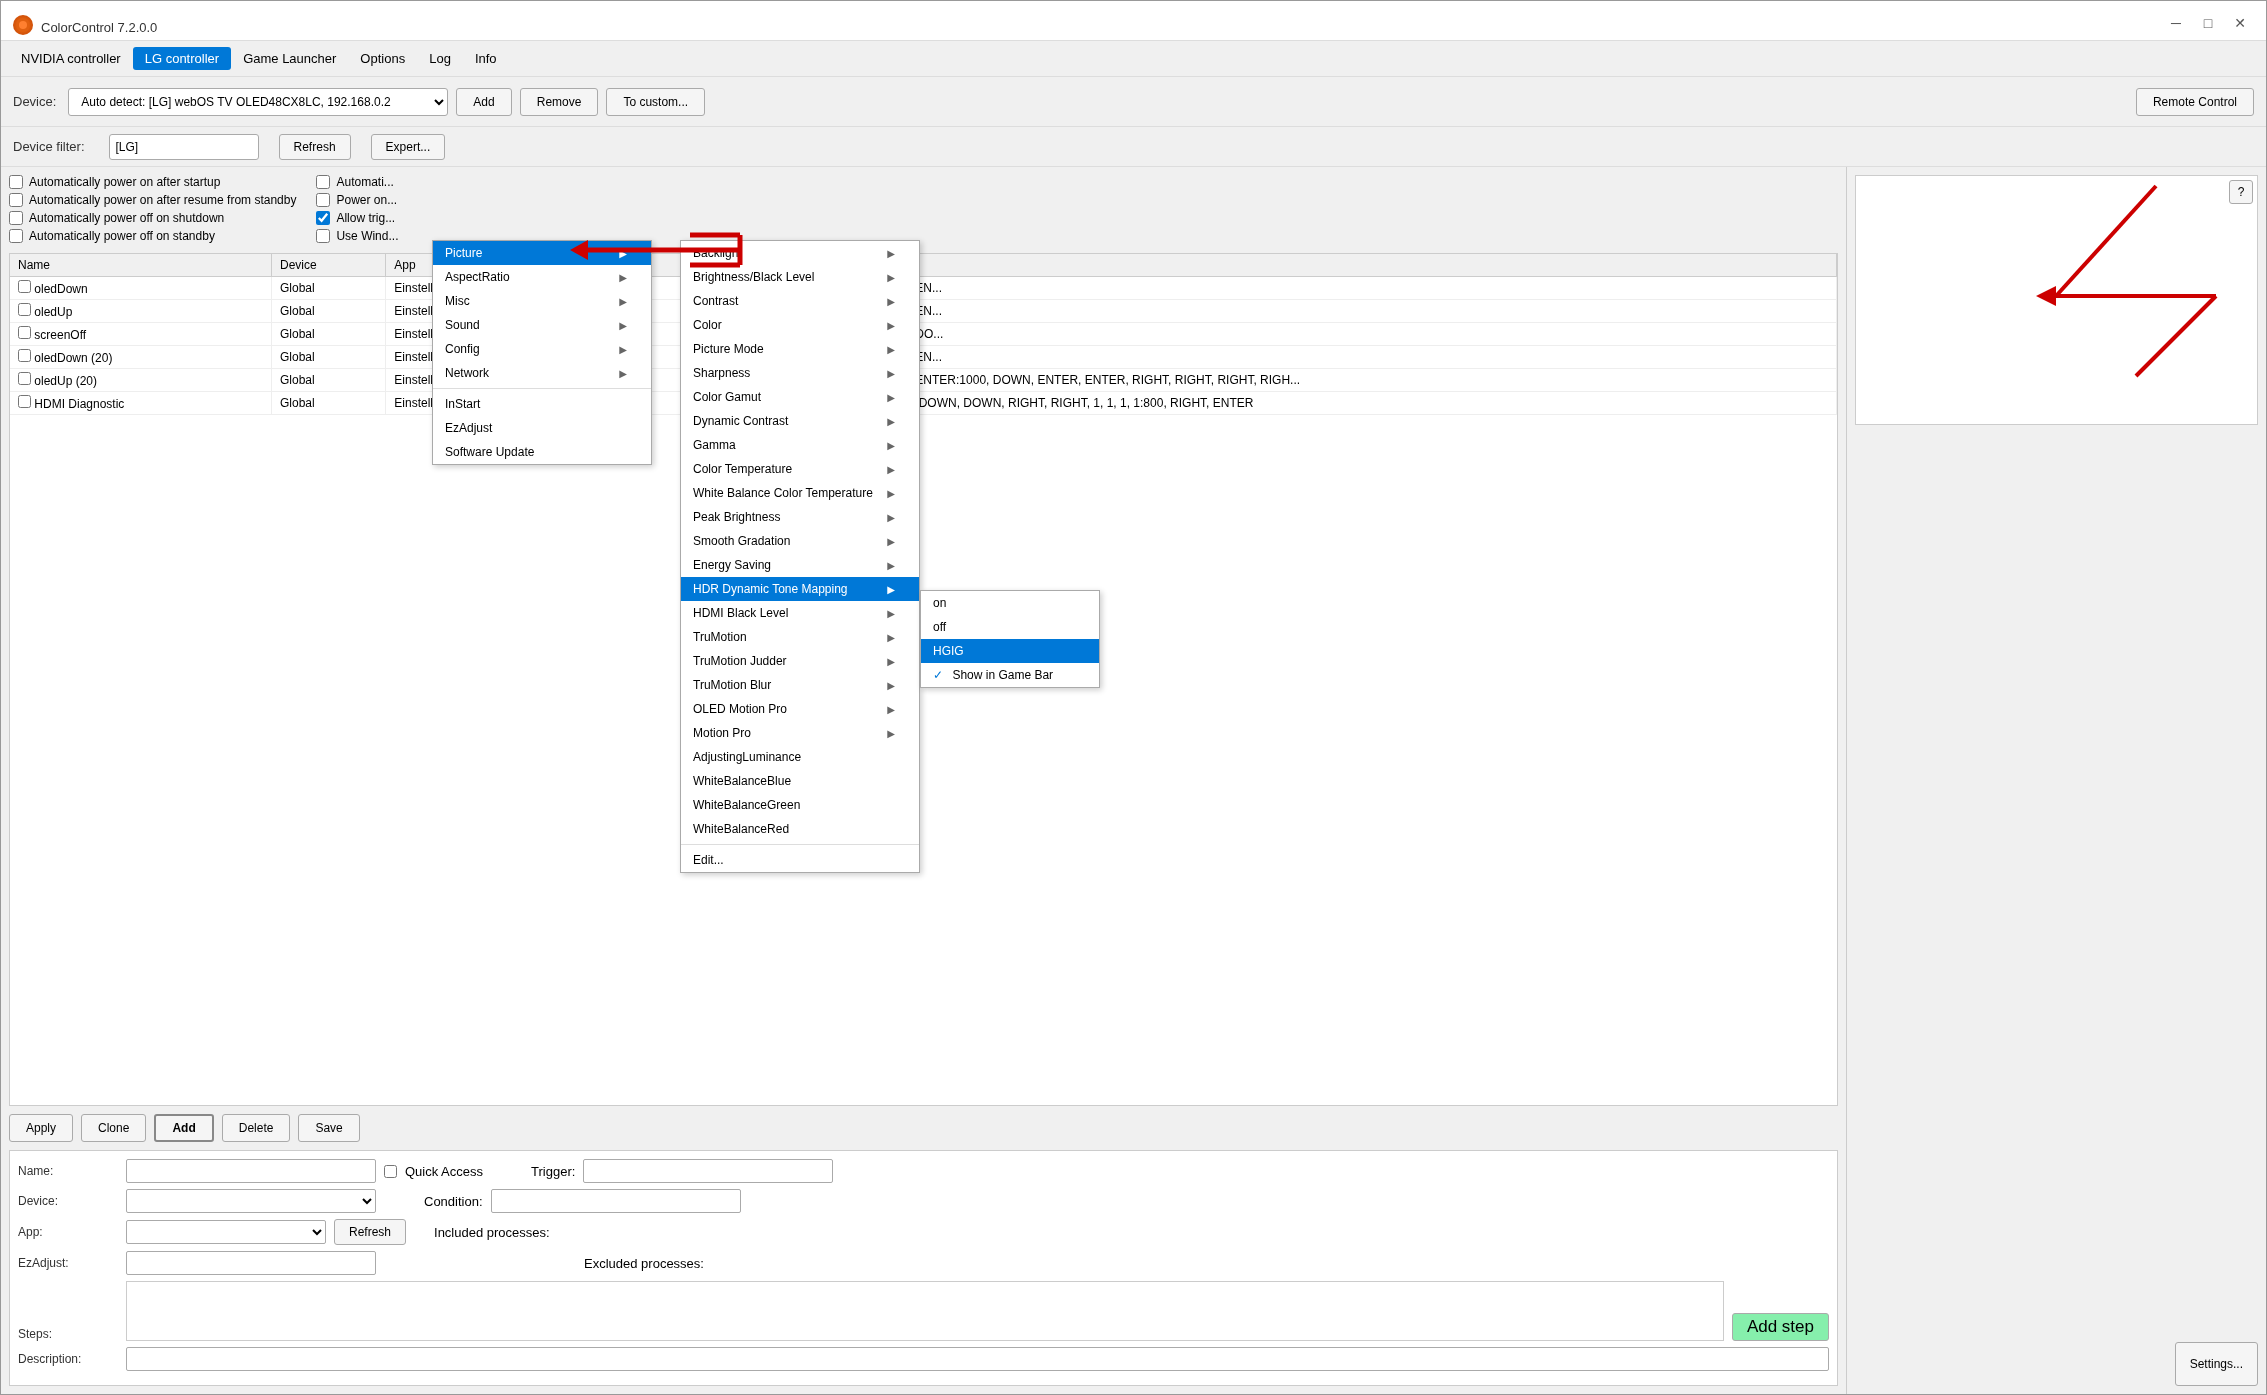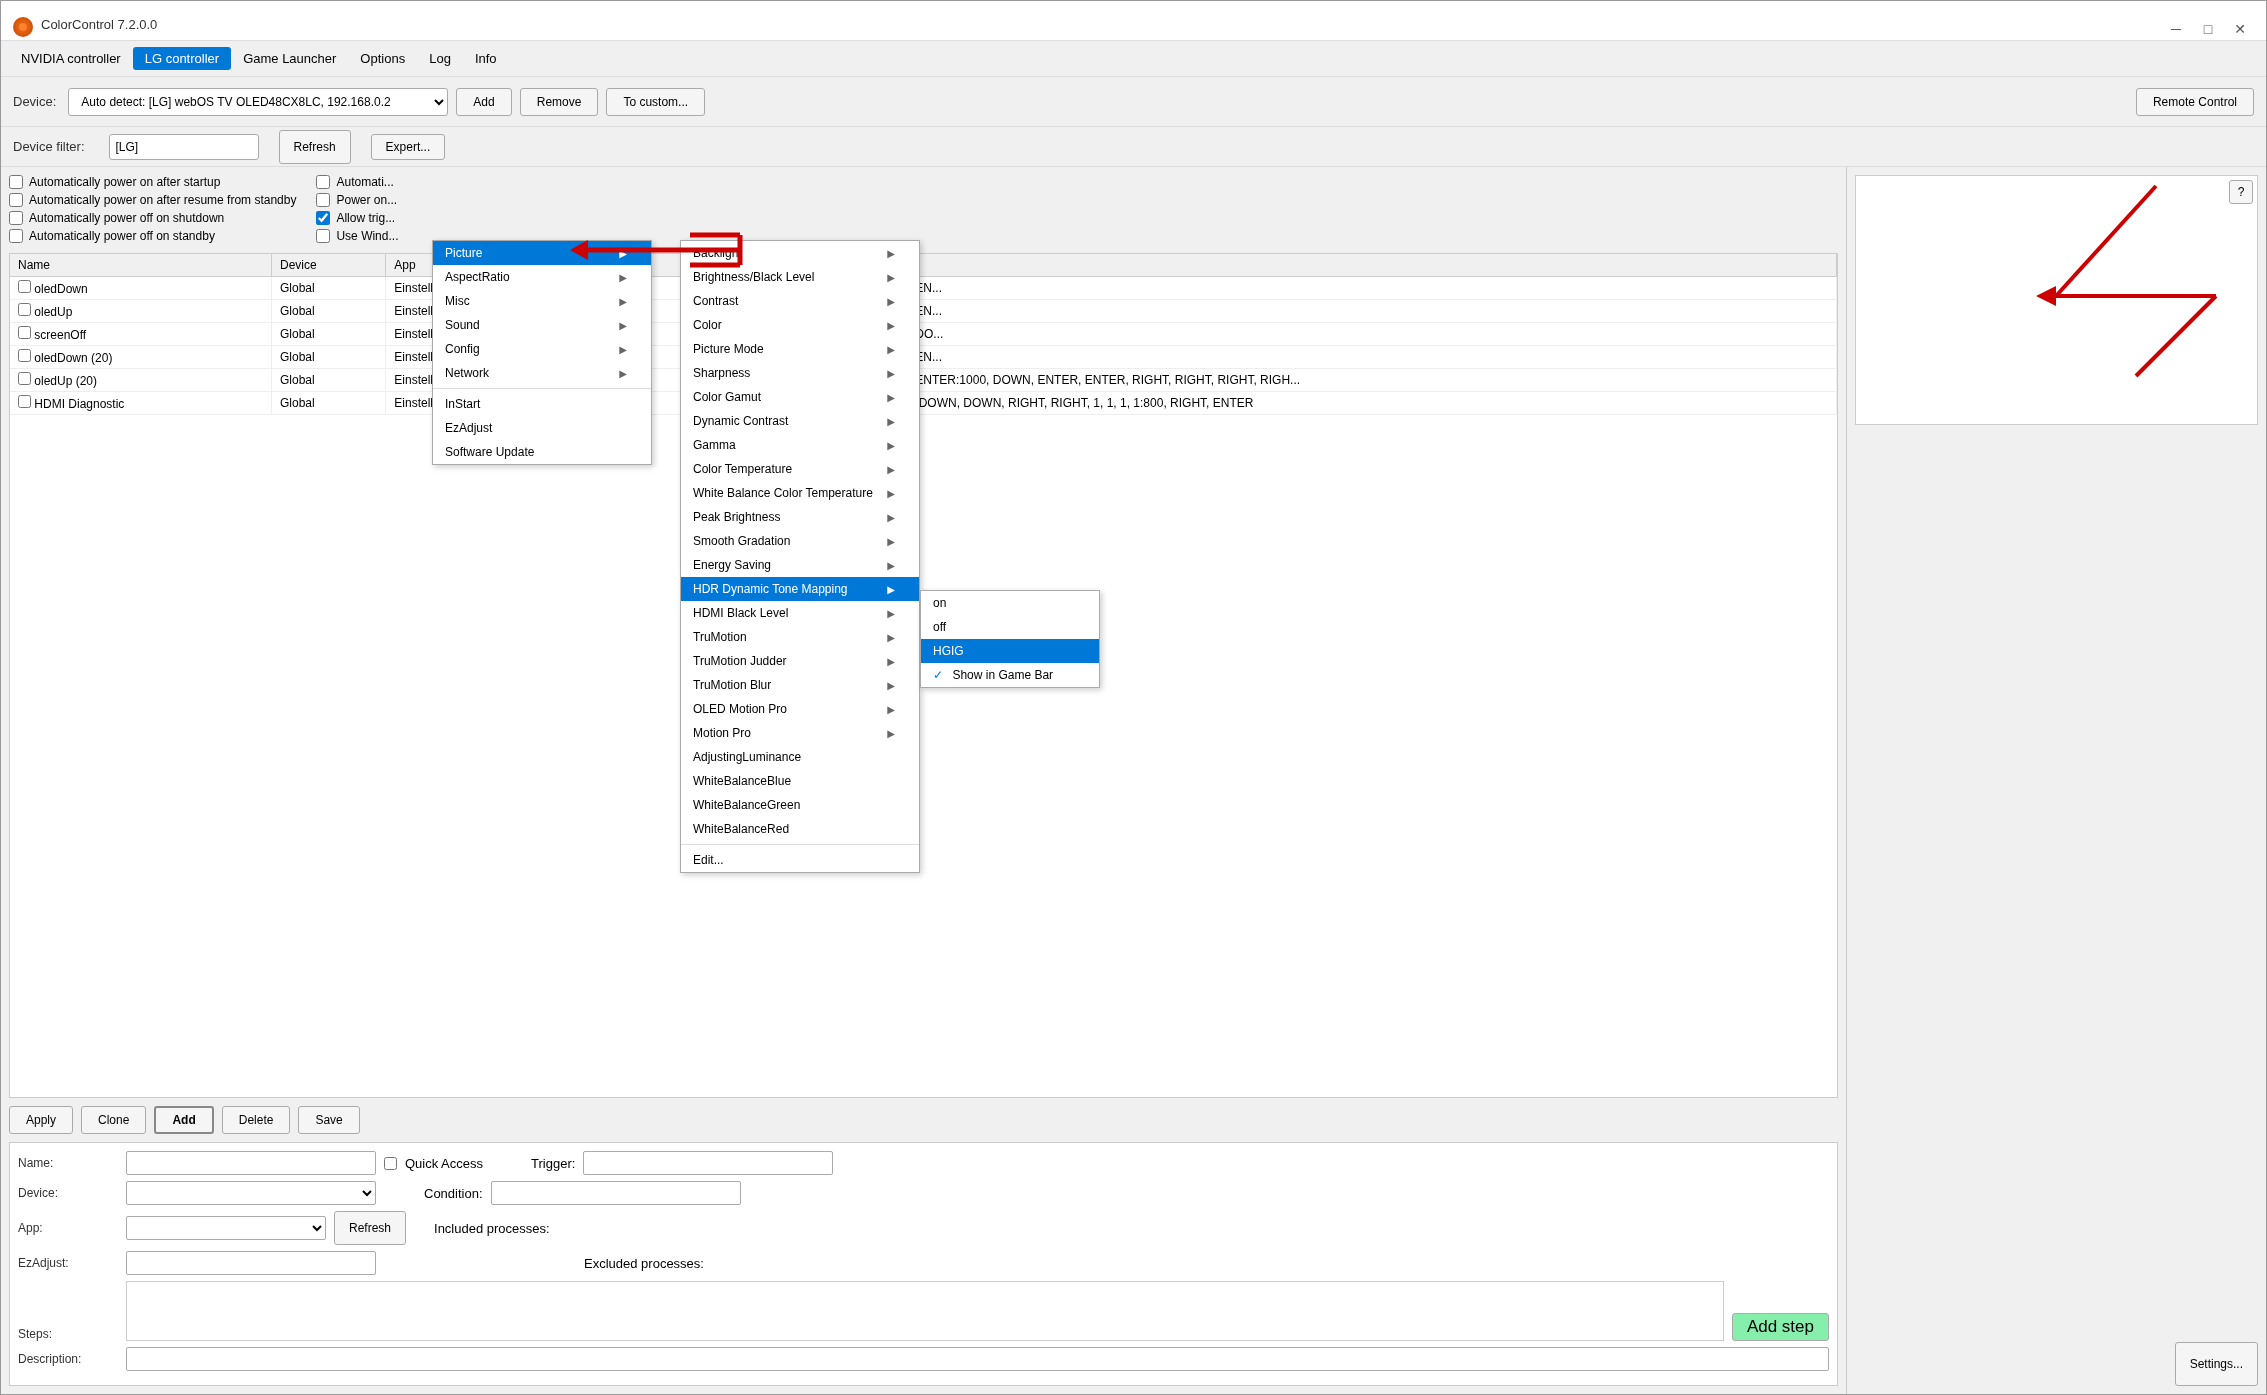--- a/index.html
+++ b/index.html
@@ -16,22 +16,22 @@
       height: 1395px;
       background: #f0f0f0;
       border: 1px solid #999;
       display: flex;
       flex-direction: column;
     }
     .title-bar {
       background: #ffffff;
       height: 40px;
       display: flex;
-      align-items: flex-start;
-      padding: 16px 12px;
+      align-items: flex-end;
+      padding: 5px 12px;
       border-bottom: 1px solid #ddd;
       flex-shrink: 0;
     }
     .title-bar-icon {
       width: 20px;
       height: 20px;
       margin-right: 8px;
       background: radial-gradient(circle, #e06010 40%, #c04000 100%);
       border-radius: 50%;
       display: flex;
@@ -130,21 +130,21 @@
     .filter-input {
       height: 26px;
       padding: 0 6px;
       border: 1px solid #aaa;
       background: white;
       border-radius: 3px;
       font-size: 12px;
       width: 150px;
     }
     .filter-btn {
-      height: 34px;
+      height: 26px;
       padding: 0 14px;
       border: 1px solid #aaa;
       background: #f5f5f5;
       border-radius: 3px;
       cursor: pointer;
       font-size: 12px;
     }
     .expert-btn {
       height: 26px;
       padding: 0 14px;

